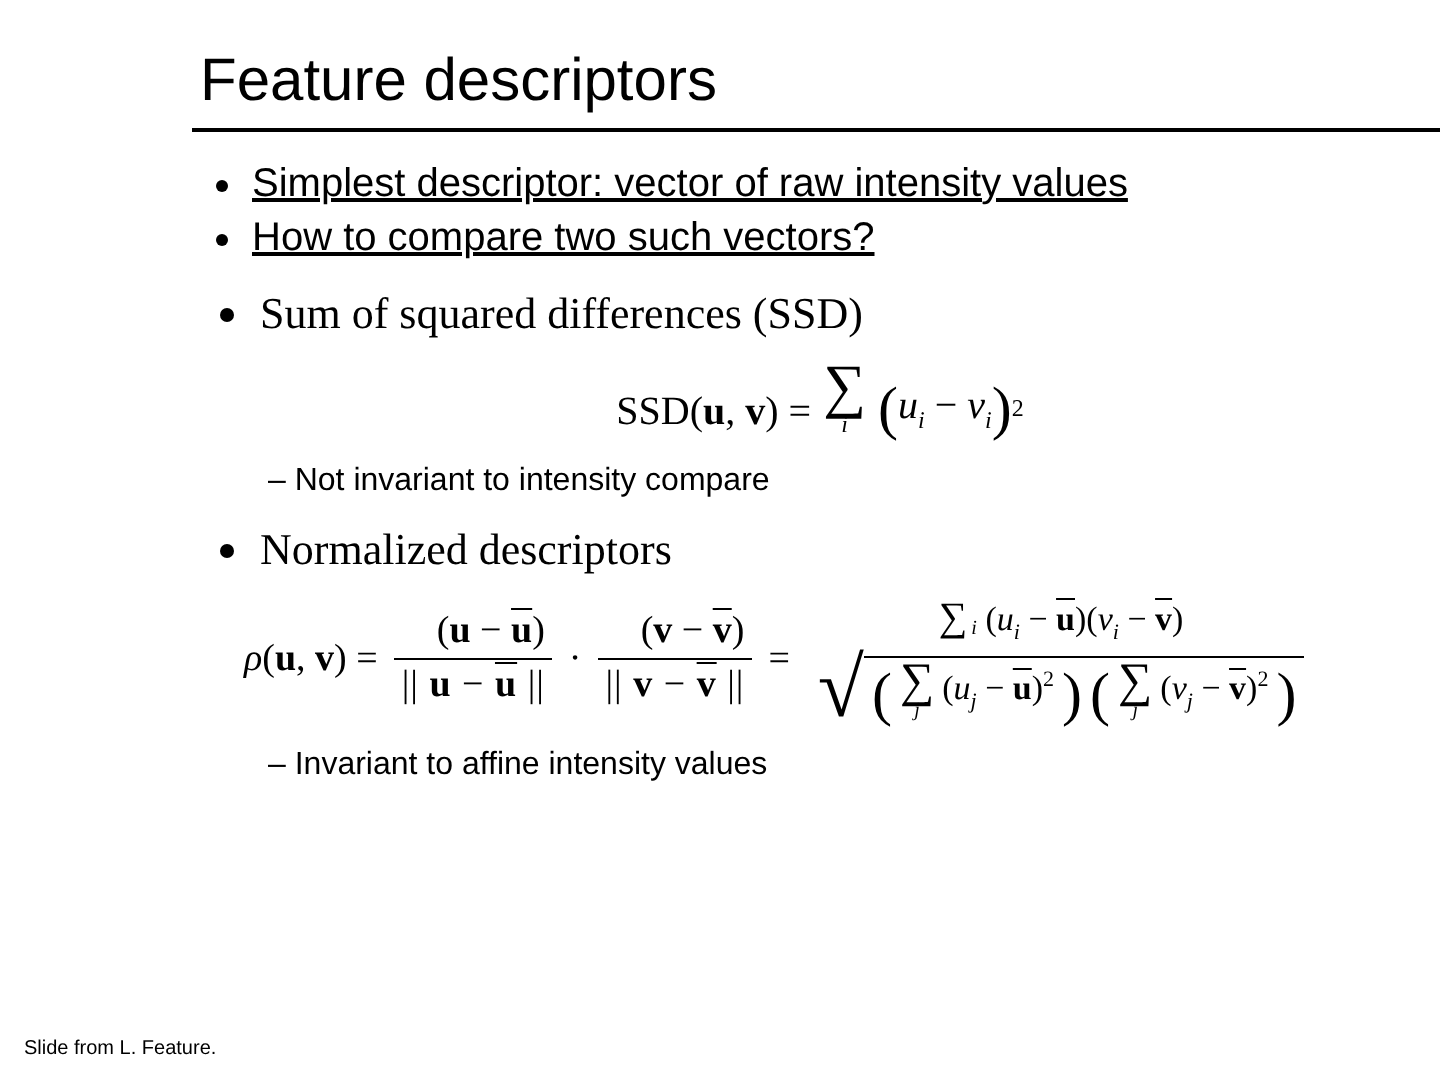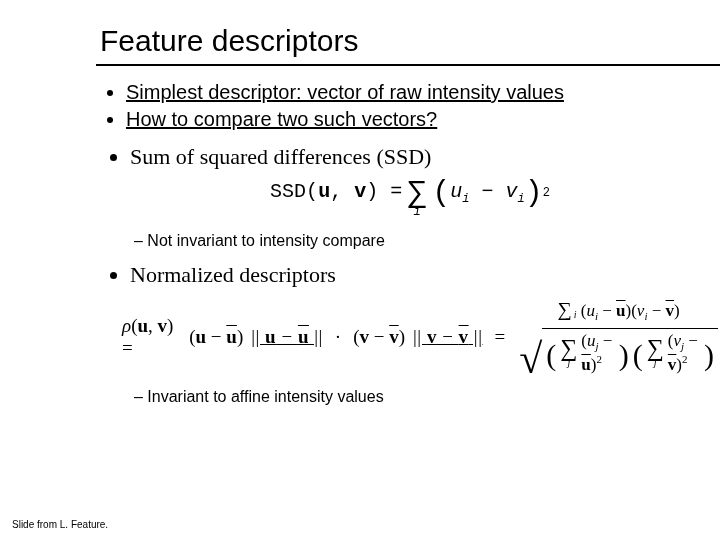--- a/index.html
+++ b/index.html
@@ -56,24 +56,24 @@
     list-style: none;
   }
   ul.level3 > li::before {
     content: "–  ";
   }
   .eq-wrap {
     text-align: center;
     margin: 10px 0 14px 0;
   }
   .eq1 {
-    font-family: Liberation Mono, monospace;
+    font-family: Liberation Serif, serif;
     font-size: 20px;
     display: inline-flex;
-    align-items: flex-start;
+    align-items: flex-end;
     gap: 6px;
   }
   .eq1 .sum {
     display: inline-flex;
     flex-direction: column;
     align-items: center;
     line-height: 0.9;
   }
   .eq1 .sum .sigma { font-size: 30px; }
   .eq1 .sum .sub { font-size: 12px; font-style: italic; }
@@ -89,37 +89,37 @@
   }
   .eq2 {
     font-family: "Times New Roman", serif;
     display: inline-flex;
     align-items: center;
     gap: 8px;
     font-size: 19px;
   }
   .frac {
     display: inline-flex;
-    flex-direction: row;
+    flex-direction: column;
     align-items: flex-end;
   }
   .frac .num, .frac .den {
     padding: 1px 4px;
     white-space: nowrap;
   }
   .frac .bar {
     width: 100%;
     border-top: 1.2px solid #000;
     margin: 1px 0;
   }
   .ov {
     text-decoration: overline;
     text-decoration-thickness: 1px;
   }
-  .norm { letter-spacing: 0.5px; text-decoration: underline; }
+  .norm { letter-spacing: 0.5px; }
   .big-right {
     display: inline-flex;
     flex-direction: column;
     align-items: center;
   }
   .big-right .num {
     font-size: 17px;
     padding: 2px 6px;
   }
   .big-right .den {

